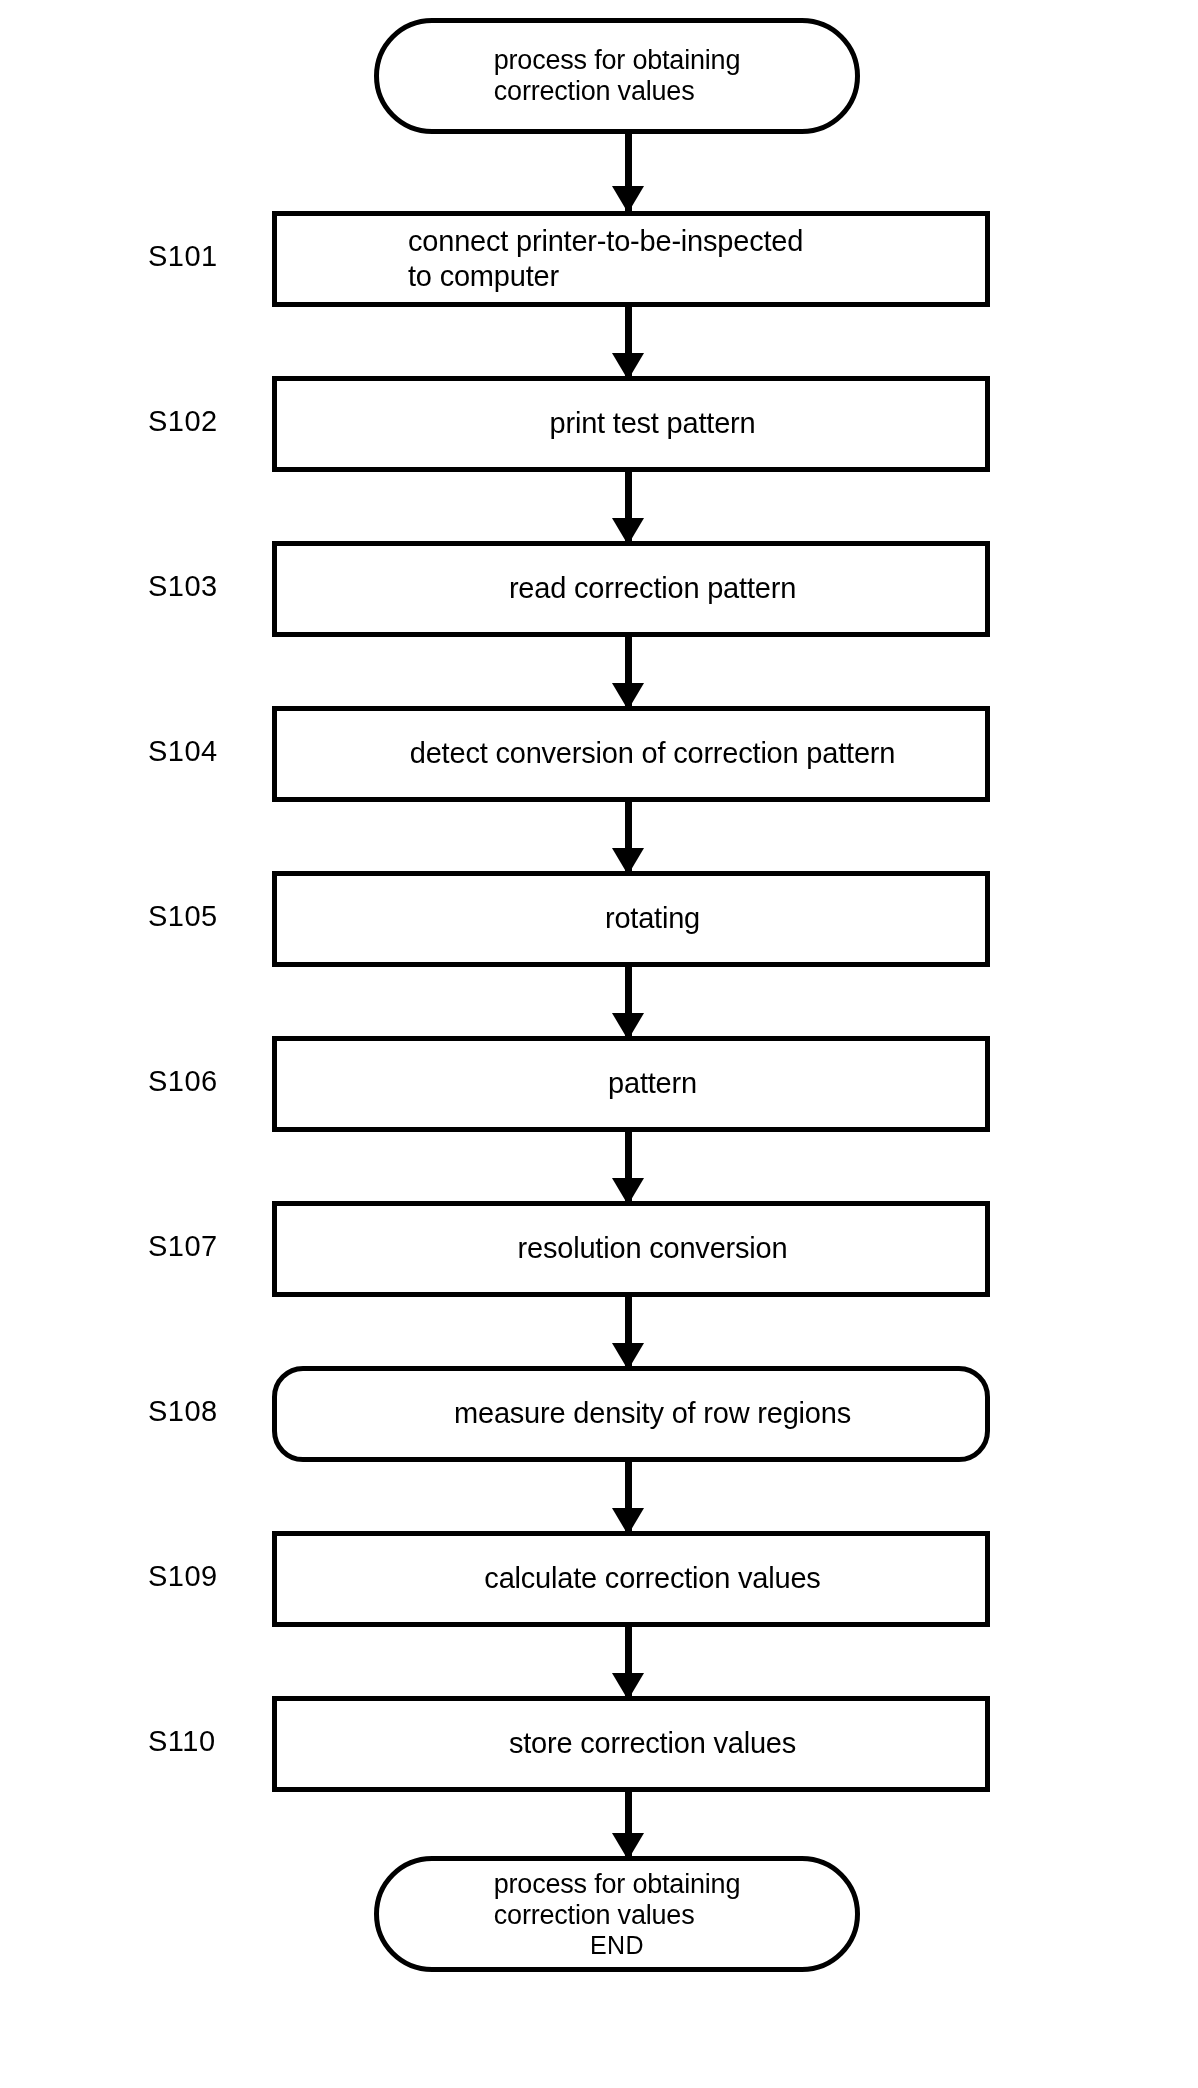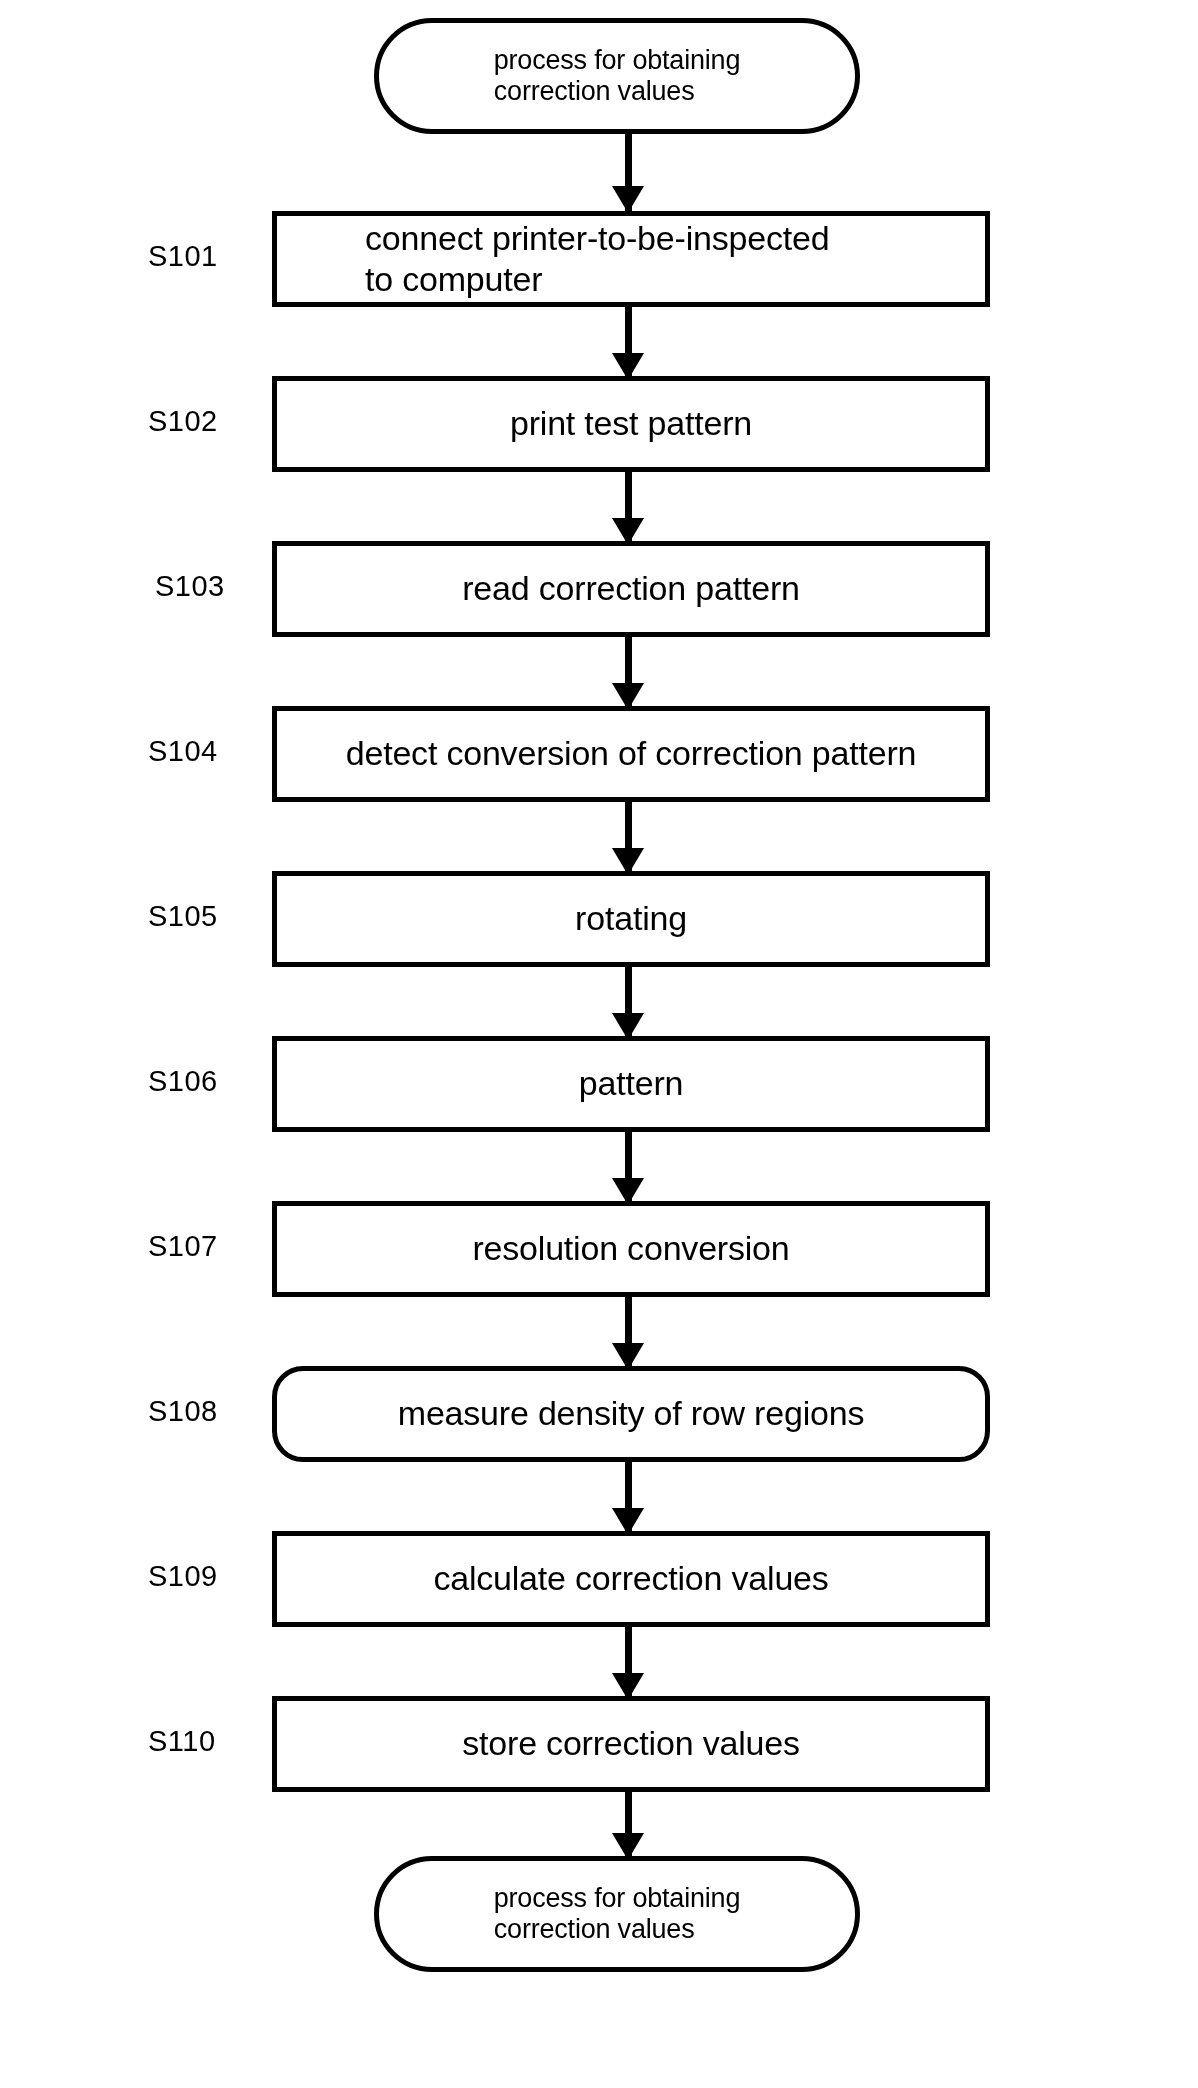--- a/index.html
+++ b/index.html
@@ -64,24 +64,25 @@
     width: 718px;
     height: 96px;
     border: 5px solid #000;
     background: #fff;
     box-sizing: border-box;
   }
   .proc .ptext {
     position: absolute;
     top: 50%;
     transform: translateY(-50%);
-    font-size: 34px;
+    font-size: 29px;
     line-height: 1.22;
     letter-spacing: -0.2px;
     white-space: pre-line;
+    margin-left: 43px;
   }
   .proc.center .ptext {
     left: 0;
     right: 0;
     text-align: center;
   }
   .proc.leftal .ptext {
     left: 88px;
     right: 10px;
     text-align: left;
@@ -150,21 +151,21 @@
         <div class="head"></div>
       </div>
       <div class="steplabel" style="top: 405px; left: 148px;">S102</div>
       <div class="proc center" style="top: 376px;">
         <div class="ptext">print test pattern</div>
       </div>
       <div class="arrow" style="top: 470px; height: 75px;">
         <div class="stem" style="height: 75px;"></div>
         <div class="head"></div>
       </div>
-      <div class="steplabel" style="top: 570px; left: 148px; margin-left: 7px;">S103</div>
+      <div class="steplabel" style="top: 570px; left: 148px;">S103</div>
       <div class="proc center" style="top: 541px; padding-left: 28px;">
         <div class="ptext">read correction pattern</div>
       </div>
       <div class="arrow" style="top: 635px; height: 75px;">
         <div class="stem" style="height: 75px;"></div>
         <div class="head"></div>
       </div>
       <div class="steplabel" style="top: 735px; left: 148px;">S104</div>
       <div class="proc center" style="top: 706px;">
         <div class="ptext">detect conversion of correction pattern</div>
@@ -222,16 +223,17 @@
         <div class="head"></div>
       </div>
     </div>
 
   <div class="terminal" id="node-end" style="top:1856px;">
     <div class="tbody">
       <span class="tlines-block">
         <span class="tline">process for obtaining</span>
         <span class="tline">correction values</span>
       </span>
+      <span class="tstate">END</span>
     </div>
   </div>
 
 </div>
 
 </body></html>

